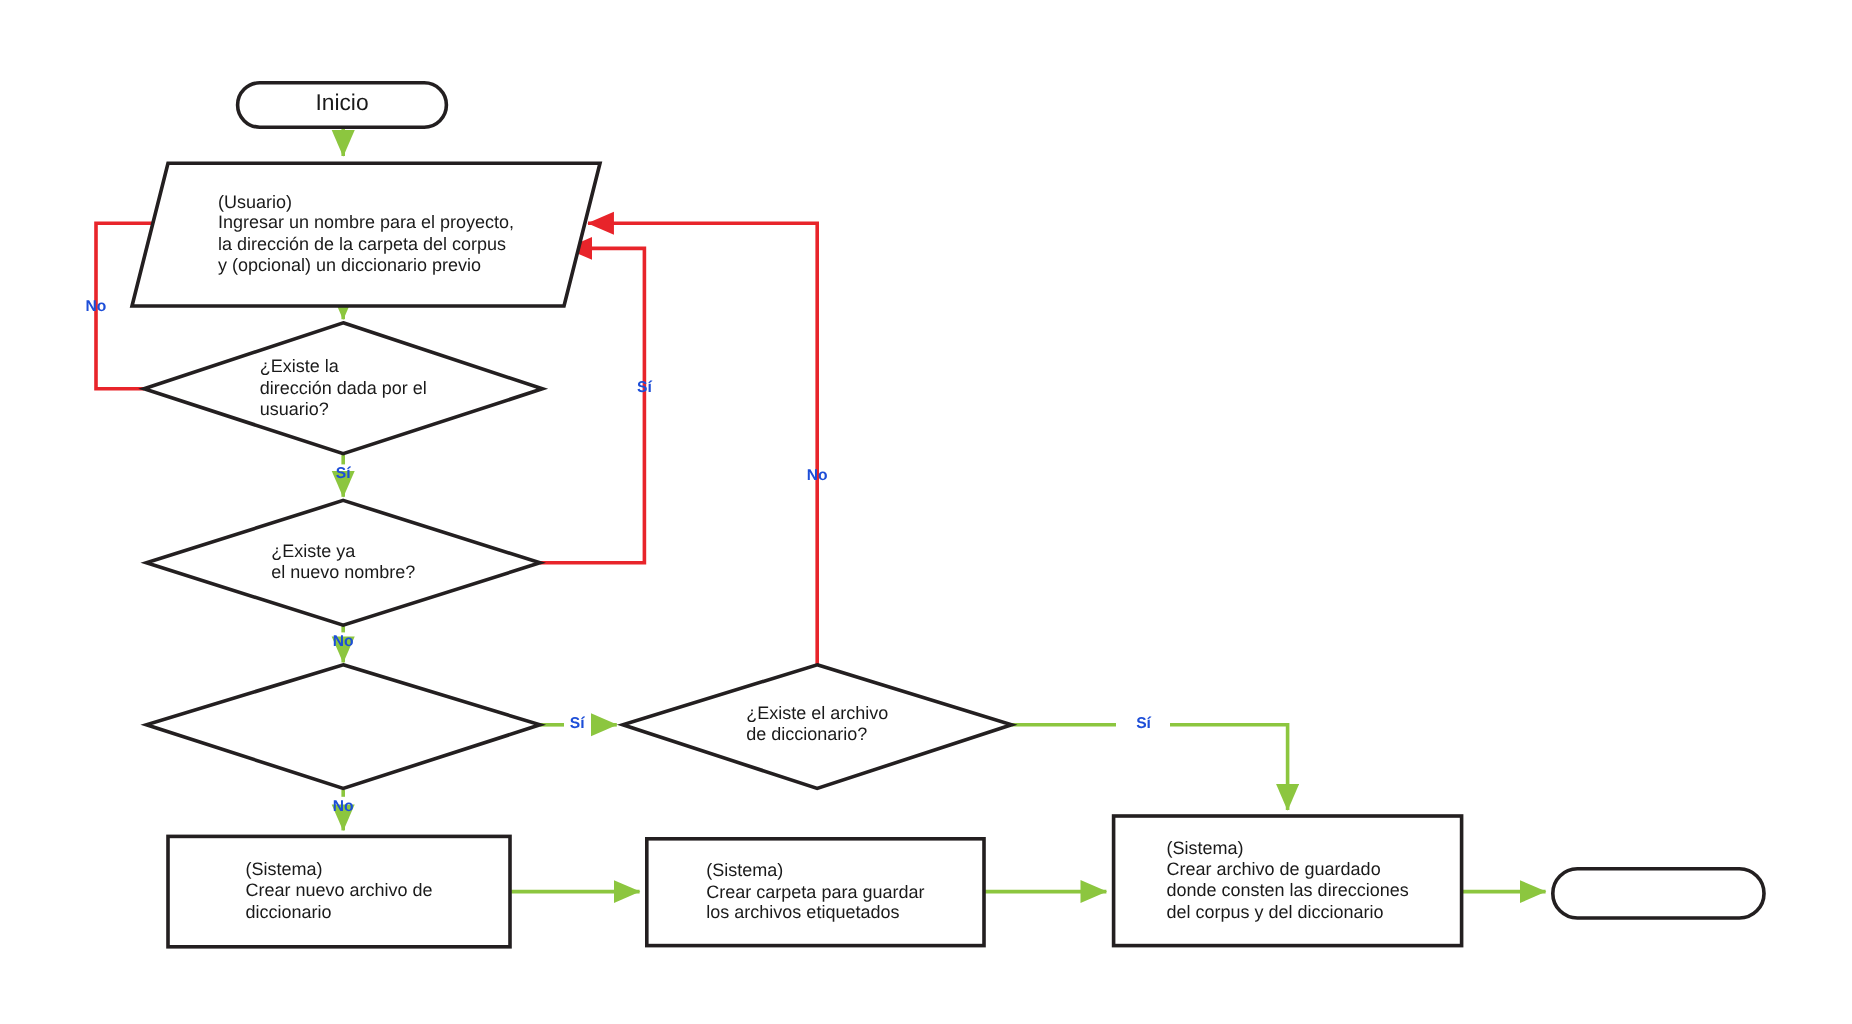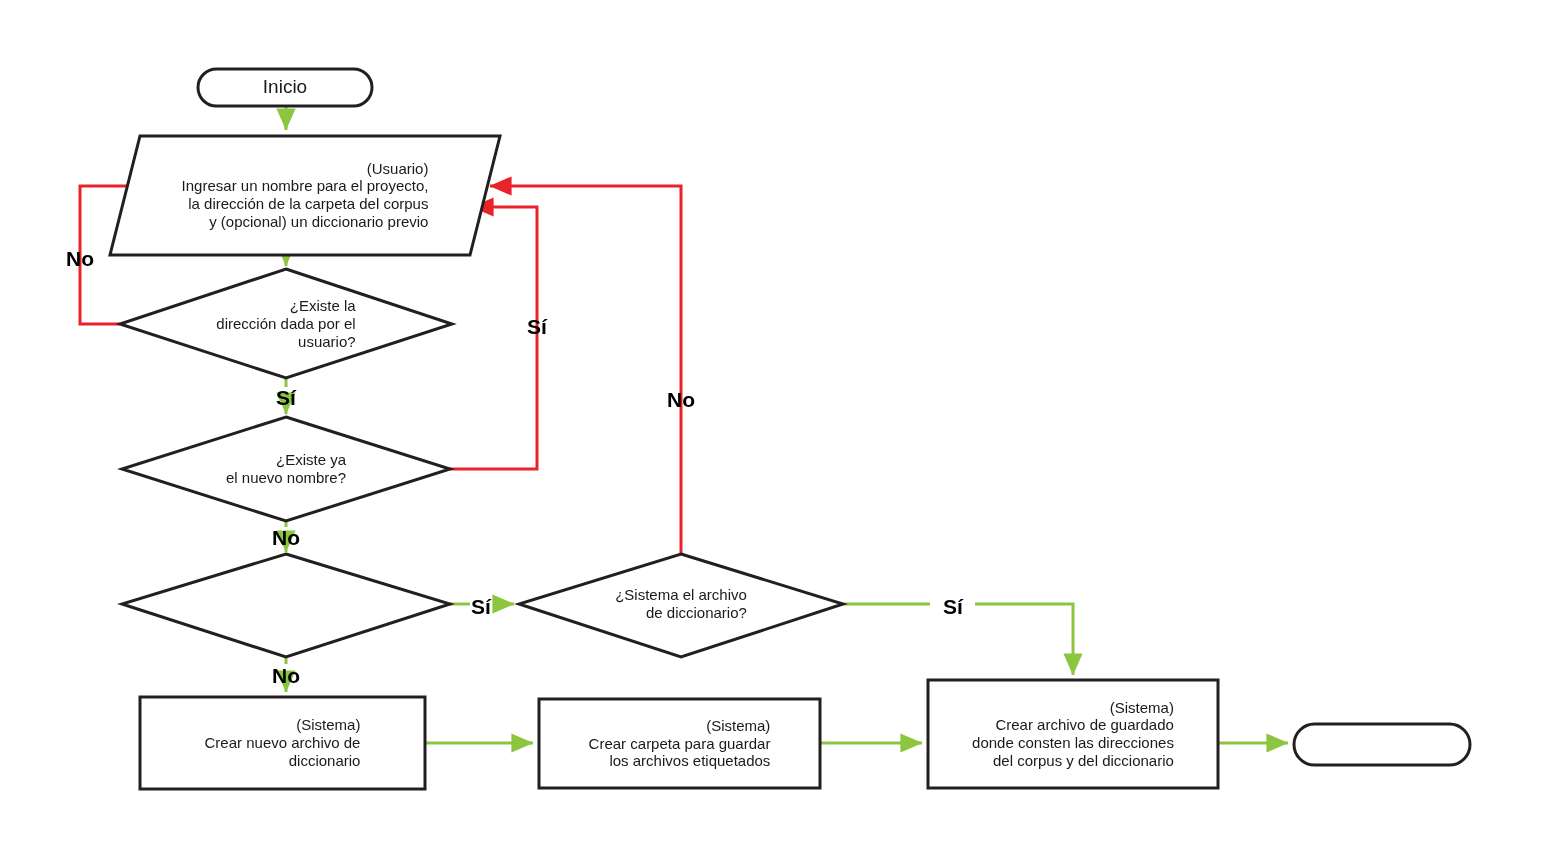--- a/index.html
+++ b/index.html
@@ -35,41 +35,41 @@
     stroke-width: 3;
     fill: none;
   }
   .edge-red {
     stroke: #E8242A;
     stroke-width: 3;
     fill: none;
   }
   .node-label {
     position: absolute;
-    text-align: right;
+    text-align: left;
     color: #1a1a1a;
     font-family: "Liberation Sans", "DejaVu Sans", sans-serif;
     line-height: 1.18;
     white-space: pre-line;
     display: flex;
     align-items: center;
     justify-content: center;
     pointer-events: none;
   }
   .lbl-terminal {
     font-size: 19px;
   }
   .lbl-body {
     font-size: 15px;
   }
   .edge-label {
     position: absolute;
-    color: #000000;
+    color: #1d4ed8;
     font-family: "Liberation Sans", "DejaVu Sans", sans-serif;
-    font-size: 21px;
+    font-size: 13px;
     font-weight: bold;
     text-align: center;
     white-space: nowrap;
     pointer-events: none;
   }
 </style>
 </head>
 <body>
 
 <div id="canvas">
@@ -144,21 +144,21 @@
 y (opcional) un diccionario previo</div>
 
   <div class="node-label lbl-body" style="left:156px; top:280px; width:260px; height:88px;">¿Existe la
 dirección dada por el
 usuario?</div>
 
   <div class="node-label lbl-body" style="left:156px; top:432px; width:260px; height:74px;">¿Existe ya
 el nuevo nombre?</div>
 
 
-  <div class="node-label lbl-body" style="left:551px; top:567px; width:260px; height:74px;">¿Sistema el archivo
+  <div class="node-label lbl-body" style="left:551px; top:567px; width:260px; height:74px;">¿Existe el archivo
 de diccionario?</div>
 
   <div class="node-label lbl-body" style="left:142px; top:699px; width:281px; height:88px;">(Sistema)
 Crear nuevo archivo de
 diccionario</div>
 
   <div class="node-label lbl-body" style="left:541px; top:701px; width:277px; height:85px;">(Sistema)
 Crear carpeta para guardar
 los archivos etiquetados</div>
 

